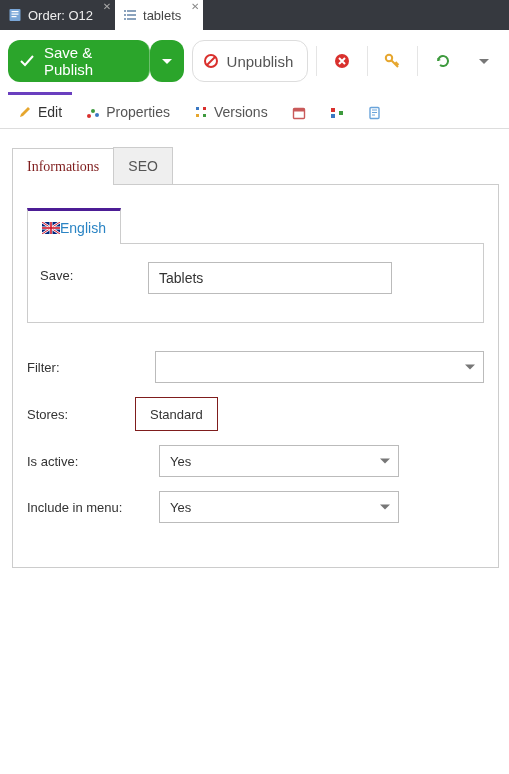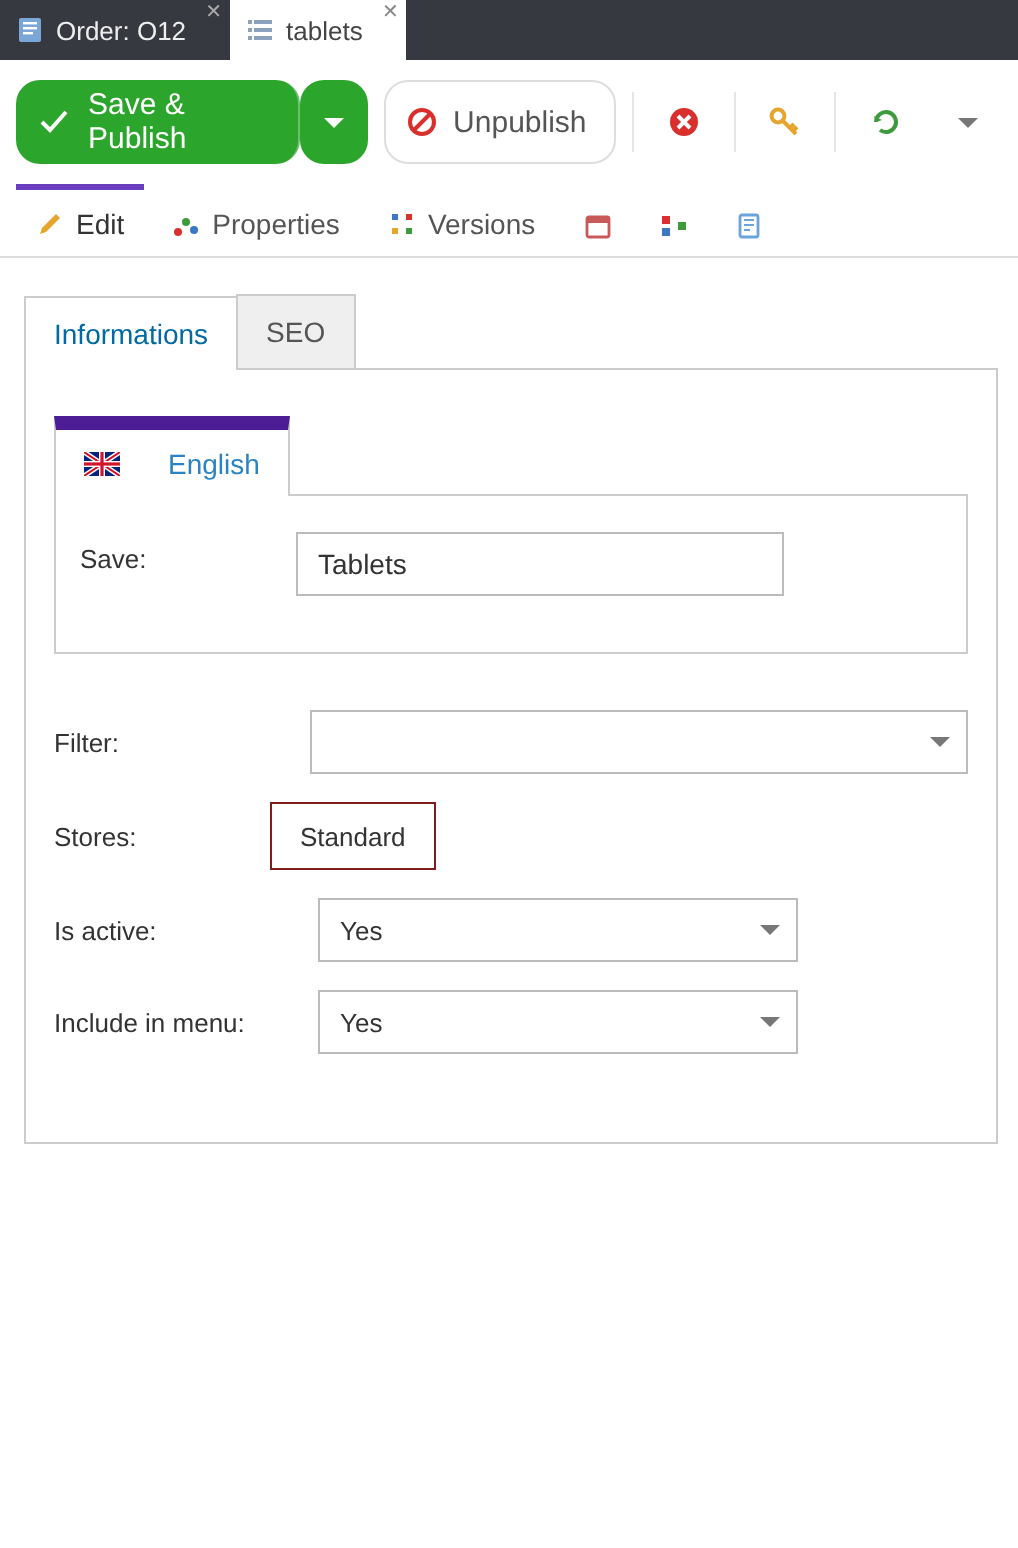--- a/index.html
+++ b/index.html
@@ -132,41 +132,42 @@
     border:1px solid #ccc;
     border-bottom:none;
     margin-right:-1px;
     background:#efefef;
     color:#555;
     cursor:pointer;
     font-size:14px;
   }
   .inner-tab.active {
     background:#fff;
-    color:#0369a1;
+    color:#7f1d1d;
     position:relative;
     top:1px;
+    font-family:Liberation Serif, serif;
   }
   .panel {
     border:1px solid #ccc;
     border-top:none;
     padding: 22px 14px 30px;
   }
   .lang-tabs {
     display:flex;
     border-bottom:1px solid #ccc;
   }
   .lang-tab {
     display:flex;
     align-items:center;
-    gap:24px;
+    gap:0;
     padding: 9px 14px 8px;
     border:1px solid #ccc;
     border-bottom:none;
-    border-top:7px solid #4c1d95;
+    border-top:3px solid #4c1d95;
     background:#fff;
     color:#2a84c4;
     font-size:14px;
     position:relative;
     top:1px;
     cursor:pointer;
   }
   .lang-panel {
     border:1px solid #ccc;
     border-top:none;

